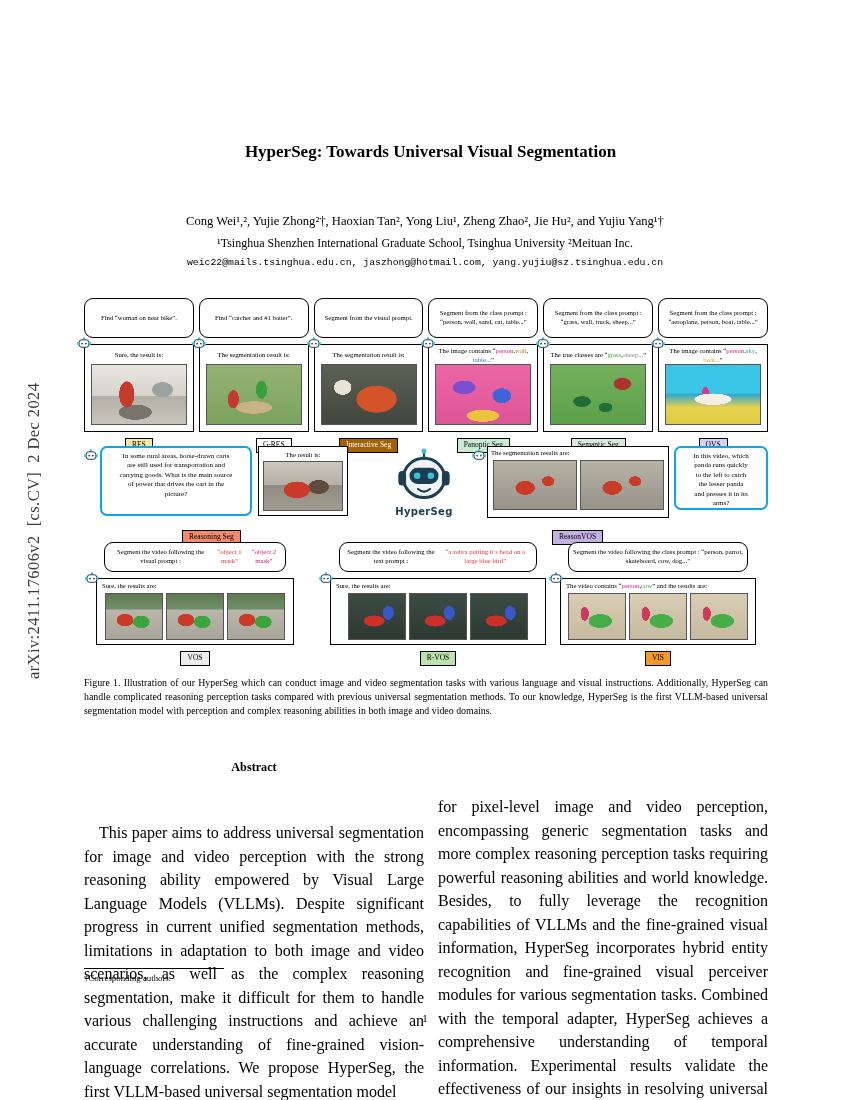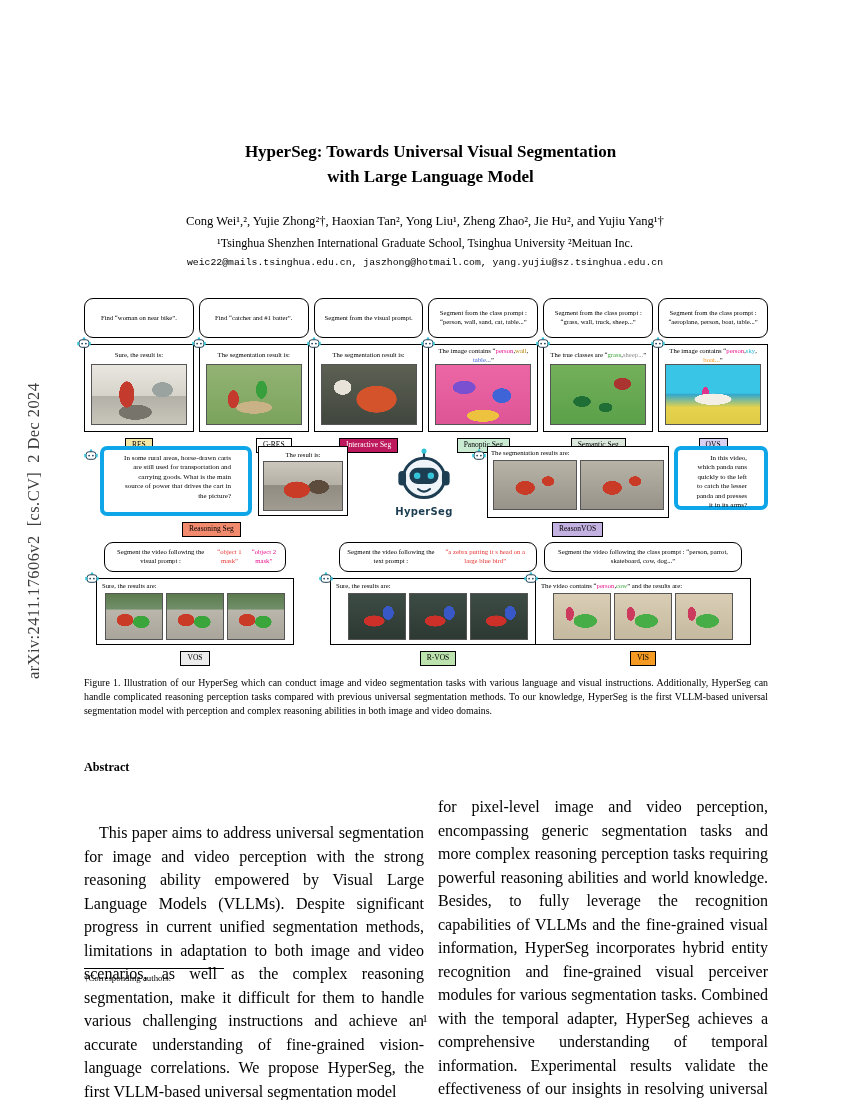--- a/index.html
+++ b/index.html
@@ -33,26 +33,26 @@
   .bot-row1{ position:absolute; left:-7px; top:-7px; z-index:2; }
   .resp-box{ width:100%; height:88px; border:1px solid #000; background:#fff;
              display:flex; flex-direction:column; align-items:center; padding:2px; }
   .resp-text{ font-size:6.7px; line-height:1.25; text-align:center; height:17px;
               display:flex; align-items:center; justify-content:center; flex-wrap:wrap; }
   .resp-text.left{ justify-content:flex-start; text-align:left; width:100%; height:auto; min-height:9px; padding:0 1px; }
   .thumb{ border:1px solid #555; }
   .t-row1{ width:96px; height:61px; }
   .tag{ margin-top:6px; border:1px solid #000; font-size:7.5px; line-height:1.15;
         padding:2px 6px; white-space:nowrap; background:#fff; }
-  .tag.abs{ position:absolute; margin-top:0; }
+  .tag.abs{ position:absolute; margin-top:8px; }
 
   .row2{ position:absolute; top:148px; left:0; width:100%; height:92px; }
   .abs{ position:absolute; }
-  .qbox{ position:absolute; border:4px solid #0ea5e9; border-radius:7px; background:#fff;
-         font-size:7px; line-height:1.35; padding:4px 17px; text-align:right; }
+  .qbox{ position:absolute; border:2px solid #0ea5e9; border-radius:7px; background:#fff;
+         font-size:7px; line-height:1.35; padding:4px 17px; text-align:center; }
   .thumb-row{ display:flex; gap:3px; margin-top:2px; justify-content:center; }
   .logo{ position:absolute; text-align:center; }
   .logo-name{ font-family:"DejaVu Sans", sans-serif; font-weight:bold; font-size:10px;
               color:#1c3d52; letter-spacing:.3px; margin-top:1px; }
 
   .row3{ position:absolute; top:244px; left:0; width:100%; }
   .vgroup{ position:absolute; display:flex; flex-direction:column; align-items:center; }
   .vbubble{ height:30px; width:92%; }
   .vresp{ height:auto; padding:3px 4px 4px; }
   .t-row3{ width:58px; height:47px; }
@@ -68,40 +68,39 @@
   .img-reason{background:radial-gradient(ellipse 19px 12px at 42% 58%,#c93a27 68%,rgba(0,0,0,0) 70%),radial-gradient(ellipse 15px 10px at 70% 52%,#5d4c3b 68%,rgba(0,0,0,0) 70%),linear-gradient(180deg,#cbc7bd 0%,#b4b0a6 48%,#908c82 49%,#a09c92 100%);}
   .img-rvideo{background:radial-gradient(ellipse 14px 10px at 38% 56%,#c93a27 68%,rgba(0,0,0,0) 70%),radial-gradient(ellipse 9px 7px at 66% 42%,#c93a27 68%,rgba(0,0,0,0) 70%),linear-gradient(180deg,#b7b3a6 0%,#97938a 100%);}
   .img-vos{background:radial-gradient(ellipse 12px 9px at 34% 58%,#c93a27 68%,rgba(0,0,0,0) 70%),radial-gradient(ellipse 12px 9px at 63% 62%,#3aa53a 68%,rgba(0,0,0,0) 70%),linear-gradient(180deg,#5d7a4e 0%,#71906a 34%,#bab6ac 35%,#a9a59b 100%);}
   .img-rvos{background:radial-gradient(ellipse 15px 8px at 45% 60%,#cc3028 68%,rgba(0,0,0,0) 70%),radial-gradient(ellipse 8px 10px at 70% 42%,#3858c8 68%,rgba(0,0,0,0) 70%),linear-gradient(180deg,#3c4c44 0%,#2d3933 100%);}
   .img-vis{background:radial-gradient(ellipse 17px 10px at 56% 60%,#47ad47 68%,rgba(0,0,0,0) 70%),radial-gradient(ellipse 6px 10px at 28% 44%,#cc3a5e 68%,rgba(0,0,0,0) 70%),linear-gradient(180deg,#d9ceb5 0%,#c5b99f 100%);}
 
   
   .caption{ position:absolute; left:84px; top:676px; width:684px;
             font-size:9.9px; line-height:1.42; text-align:justify; }
   .abs-heading{ position:absolute; left:84px; top:760px; width:340px;
-                font-weight:bold; font-size:12.2px; }
+                text-align:center; font-weight:bold; font-size:12.2px; }
   .abs-col{ font-size:16px; line-height:1.47; text-align:justify;margin-top:33px; }
   .col1{ position:absolute; left:84px; top:788px; width:340px; text-indent:15px; }
   .col2{ position:absolute; left:438px; top:762px; width:330px; }
   .link{ cursor:pointer; }
   .footnote-rule{ position:absolute; left:84px; top:968px; width:140px; border-top:1px solid #000; }
   .footnote{ position:absolute; left:84px; top:973px; width:340px; font-size:8.8px; }
   .page-num{ position:absolute; left:0; top:1012px; width:100%; text-align:center; font-size:11px; }
 </style>
 </head>
 <body>
 
 <div class="page">
 
   <div class="arxiv-vert">arXiv:2411.17606v2  [cs.CV]  2 Dec 2024</div>
 
   <div class="title-block">
     <div class="paper-title">
       <span>HyperSeg: Towards Universal Visual Segmentation</span><br>
-      <span>with Large Language Model</span>
     </div>
   </div>
   <div class="authors">Cong Wei¹,², Yujie Zhong²†, Haoxian Tan², Yong Liu¹, Zheng Zhao², Jie Hu², and Yujiu Yang¹†</div>
   <div class="affiliation">¹Tsinghua Shenzhen International Graduate School, Tsinghua University ²Meituan Inc.</div>
   <div class="emails">weic22@mails.tsinghua.edu.cn, jaszhong@hotmail.com, yang.yujiu@sz.tsinghua.edu.cn</div>
 
   <div class="figure">
 
     <div class="row1">
 
@@ -164,21 +163,21 @@
               <circle cx="9.5" cy="12" r="1.6" fill="#1c3d52"></circle>
               <circle cx="16.5" cy="12" r="1.6" fill="#1c3d52"></circle>
             </svg>
           <div class="resp-box">
             <div class="resp-text">
                 <span>The segmentation result is:</span>
               </div>
             <div class="thumb t-row1 img-inter"></div>
           </div>
         </div>
-        <div class="tag" style="background-color: #be185d; color: rgb(255, 255, 255);">Interactive Seg</div>
+        <div class="tag" style="background-color: #a16207; color: rgb(255, 255, 255);">Interactive Seg</div>
       </div>
 
       <div class="panel">
         <div class="bubble">
             <span>Segment from the class prompt : “person, wall, sand, cat, table...”</span>
           </div>
         <div class="resp-wrap">
           <svg class="bot bot-row1" viewBox="0 0 26 22">
               <circle cx="13" cy="2.5" r="2.2" fill="#35c4d7"></circle>
               <rect x="4" y="5" width="18" height="14" rx="5" fill="#fff" stroke="#1c3d52" stroke-width="1.8"></rect>
@@ -367,21 +366,21 @@
             <div class="thumb-row">
               <div class="thumb t-row3 img-rvos"></div>
               <div class="thumb t-row3 img-rvos"></div>
               <div class="thumb t-row3 img-rvos"></div>
             </div>
           </div>
         </div>
         <div class="tag" style="background-color: rgb(188, 227, 174); color: rgb(0, 0, 0);">R-VOS</div>
       </div>
 
-      <div class="vgroup" style="left:451px;width:216px">
+      <div class="vgroup" style="left:476px;width:196px">
         <div class="bubble vbubble">
             <span>Segment the video following the class prompt : “person, parrot, skateboard, cow, dog...”</span>
           </div>
         <div class="resp-wrap">
           <svg class="bot bot-row3" viewBox="0 0 26 22">
               <circle cx="13" cy="2.5" r="2.2" fill="#35c4d7"></circle>
               <rect x="4" y="5" width="18" height="14" rx="5" fill="#fff" stroke="#1c3d52" stroke-width="1.8"></rect>
               <rect x="0.5" y="8.5" width="3.5" height="7" rx="1.75" fill="#35c4d7"></rect>
               <rect x="22" y="8.5" width="3.5" height="7" rx="1.75" fill="#35c4d7"></rect>
               <circle cx="9.5" cy="12" r="1.6" fill="#1c3d52"></circle>

